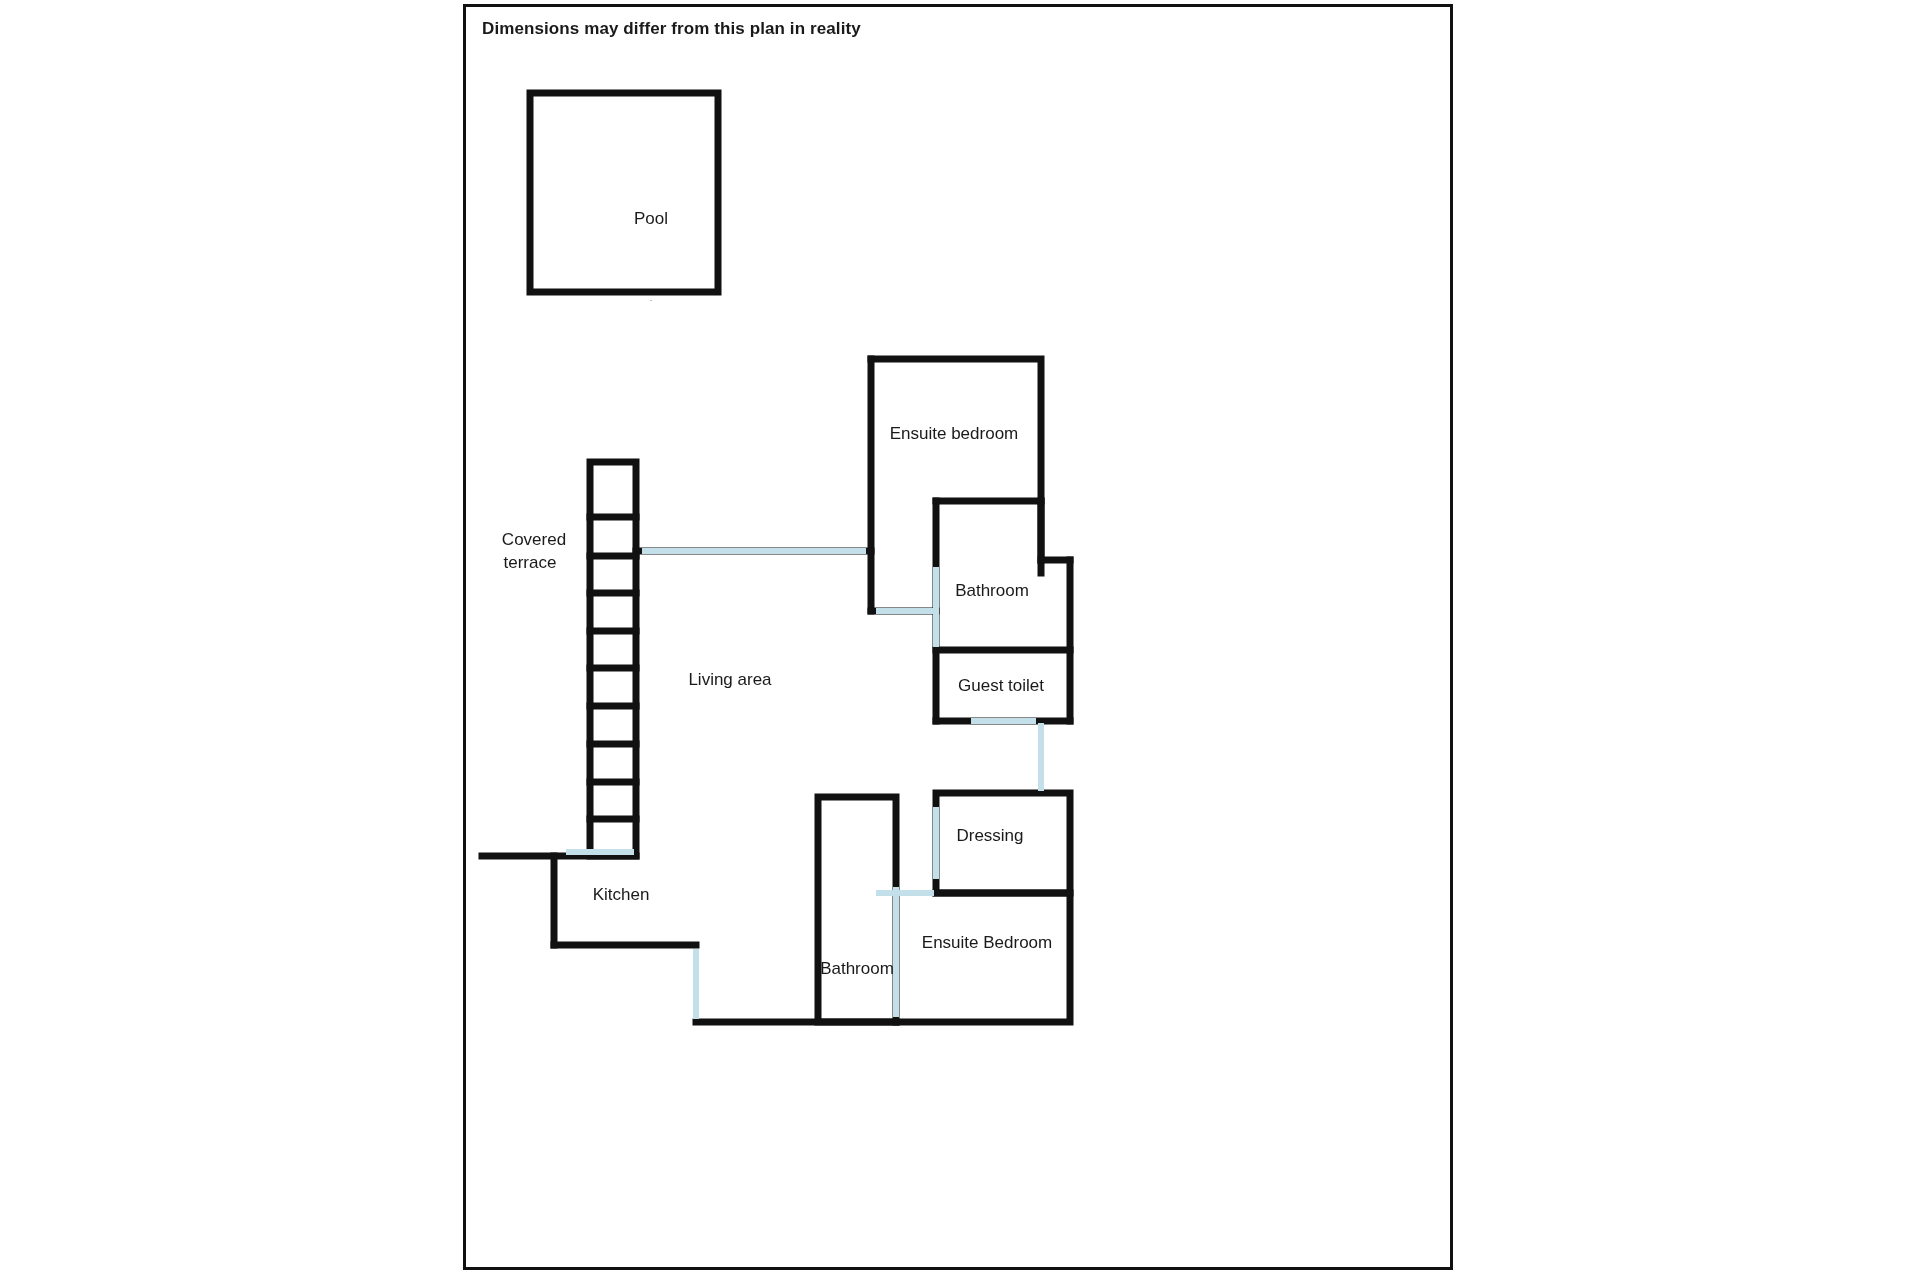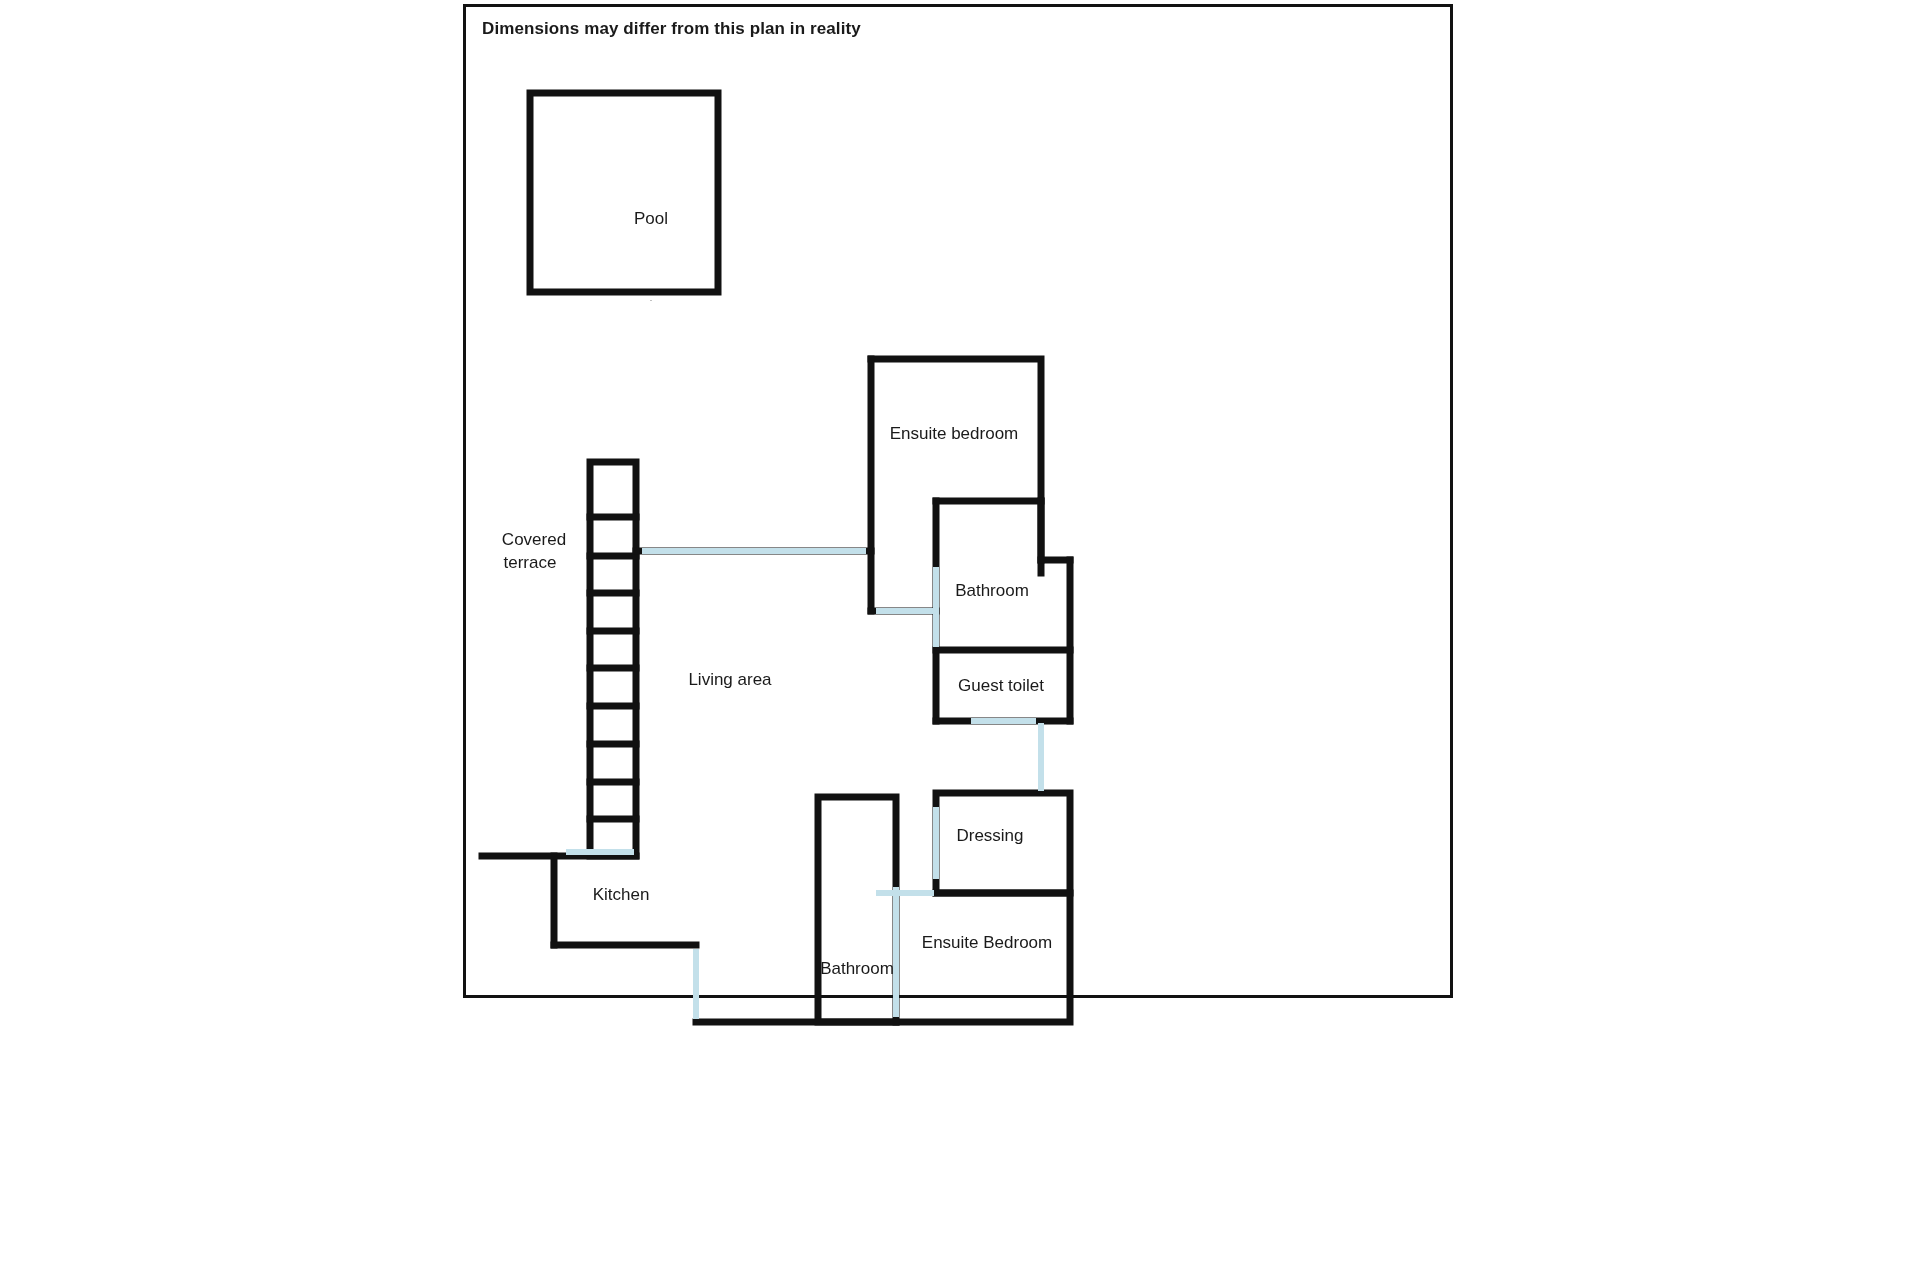--- a/index.html
+++ b/index.html
@@ -1,18 +1,18 @@
 <!DOCTYPE html>
 <html><head>
 <meta charset="utf-8">
 <style>
   html,body{margin:0;padding:0;background:#ffffff;}
   body{width:1920px;height:1280px;font-family:"Liberation Sans",sans-serif;overflow:hidden;}
   #stage{position:relative;width:1920px;height:1280px;background:#ffffff;}
-  #plan-frame{position:absolute;left:463px;top:4px;width:990px;height:994px;
+  #plan-frame{position:absolute;left:463px;top:4px;width:990px;height:1266px;
               border:3px solid #111111;background:#ffffff;box-sizing:border-box;}
   #note{position:absolute;left:16px;top:12px;font-size:17px;font-weight:700;color:#1a1a1a;
         letter-spacing:.1px;white-space:nowrap;}
   svg{position:absolute;left:0;top:0;width:990px;height:1266px;display:block;}
   .wall{stroke:#111111;stroke-width:7;fill:none;stroke-linecap:square;}
   .door{stroke:#c3e0ea;stroke-width:6;fill:none;stroke-linecap:butt;}
   .rlabel{font-family:"Liberation Sans",sans-serif;font-size:17px;fill:#1a1a1a;
           text-anchor:middle;dominant-baseline:middle;font-weight:400;}
   .tiny{font-size:9px;fill:#777;}
 </style>

